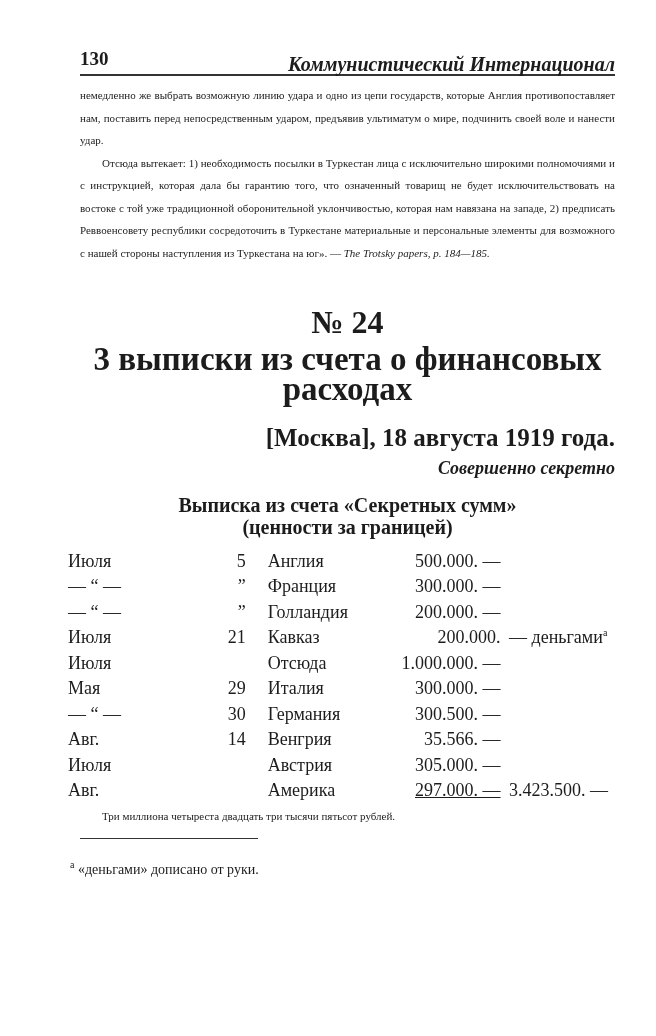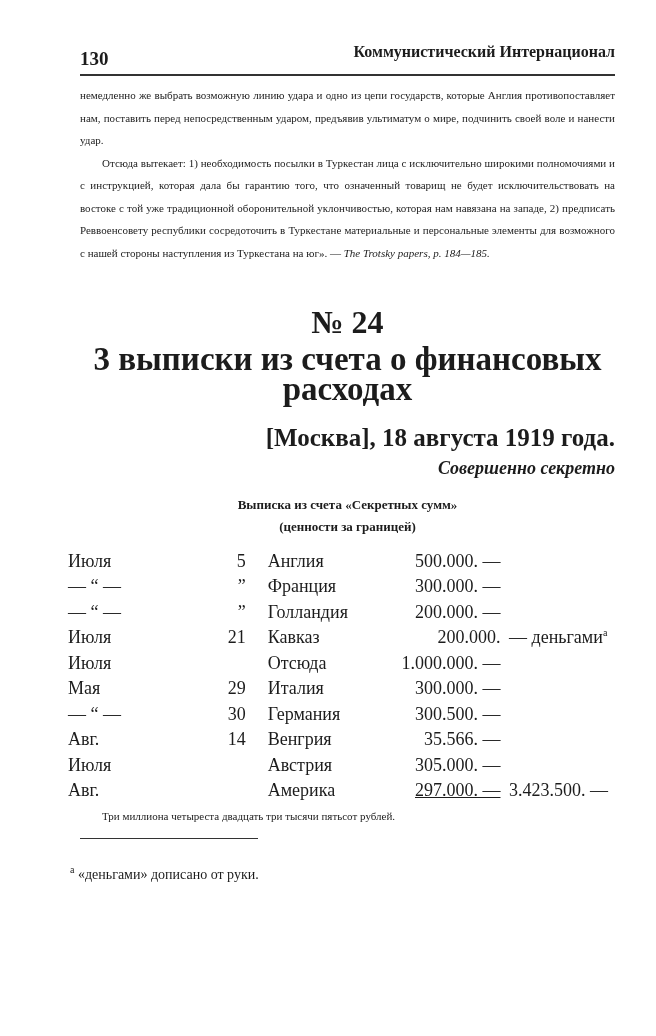--- a/index.html
+++ b/index.html
@@ -1,42 +1,42 @@
 <!DOCTYPE html>
 <html><head>
   <meta charset="utf-8">
   <style>
     html, body { margin: 0; padding: 0; background: #ffffff; }
     body { width: 656px; height: 1036px; position: relative; overflow: hidden;
            font-family: "Liberation Serif", "DejaVu Serif", serif; color: #1c1c1c; }
     .page { position: absolute; left: 80px; top: 40px; width: 535px; }
     .header { position: relative; height: 34px; border-bottom: 2px solid #333; }
     .page-num { position: absolute; left: 0; top: 8px; font-weight: bold; font-size: 19px; }
-    .running-title { position: absolute; right: 0; top: 3px; font-weight: bold; font-size: 16px; }
+    .running-title { position: absolute; right: 0; top: 13px; font-weight: bold; font-size: 20px; font-style: italic; }
     .body-text { font-size: 11px; line-height: 22.5px; text-align: justify; margin: 0; }
     .p1 { margin-top: 8px; }
     .indent { text-indent: 22px; }
     .it { font-style: italic; }
     .doc-num { text-align: center; font-weight: bold; font-size: 32px; margin-top: 40px; line-height: 36px; }
     .doc-title { text-align: center; font-weight: bold; font-size: 33px; line-height: 30px; margin-top: 4px; }
     .place-date { text-align: right; font-weight: bold; font-size: 25px; margin-top: 22px; line-height: 24px; }
     .secret { text-align: right; font-weight: bold; font-style: italic; font-size: 18px; margin-top: 6px; line-height: 24px; }
-    .extract-title { text-align: center; font-weight: bold; font-size: 13px; line-height: 22px; margin-top: 14px; }
+    .extract-title { text-align: center; font-weight: bold; font-size: 20px; line-height: 22px; margin-top: 14px; }
     table.ledger { border-collapse: collapse; margin-top: 8px; font-size: 18px; width: 540px; margin-left: -12px; }
     table.ledger td { padding: 0; height: 25.5px; vertical-align: bottom; white-space: nowrap; }
     td.c-month { width: 128px; }
     td.c-day { width: 80px; text-align: right; padding-right: 22px !important; }
     td.c-country { width: 138px; }
     td.c-amount { width: 110px; text-align: right; padding-right: 4px !important; }
     td.c-extra { text-align: left; }
     .underline { text-decoration: underline; }
     sup { font-size: 10px; }
     .total-words { margin-top: 4px; }
     .fn-rule { width: 178px; border-top: 1.5px solid #333; margin-top: 10px; }
-    .footnote { font-size: 14px; margin-top: 20px; line-height: 22px; margin-left: -10px; }
+    .footnote { font-size: 14px; margin-top: 12px; line-height: 27px; margin-left: -10px; }
   </style>
 </head>
 <body>
 
 <div class="page">
   <div class="header">
     <span class="page-num">130</span>
     <span class="running-title">Коммунистический Интернационал</span>
   </div>
 

